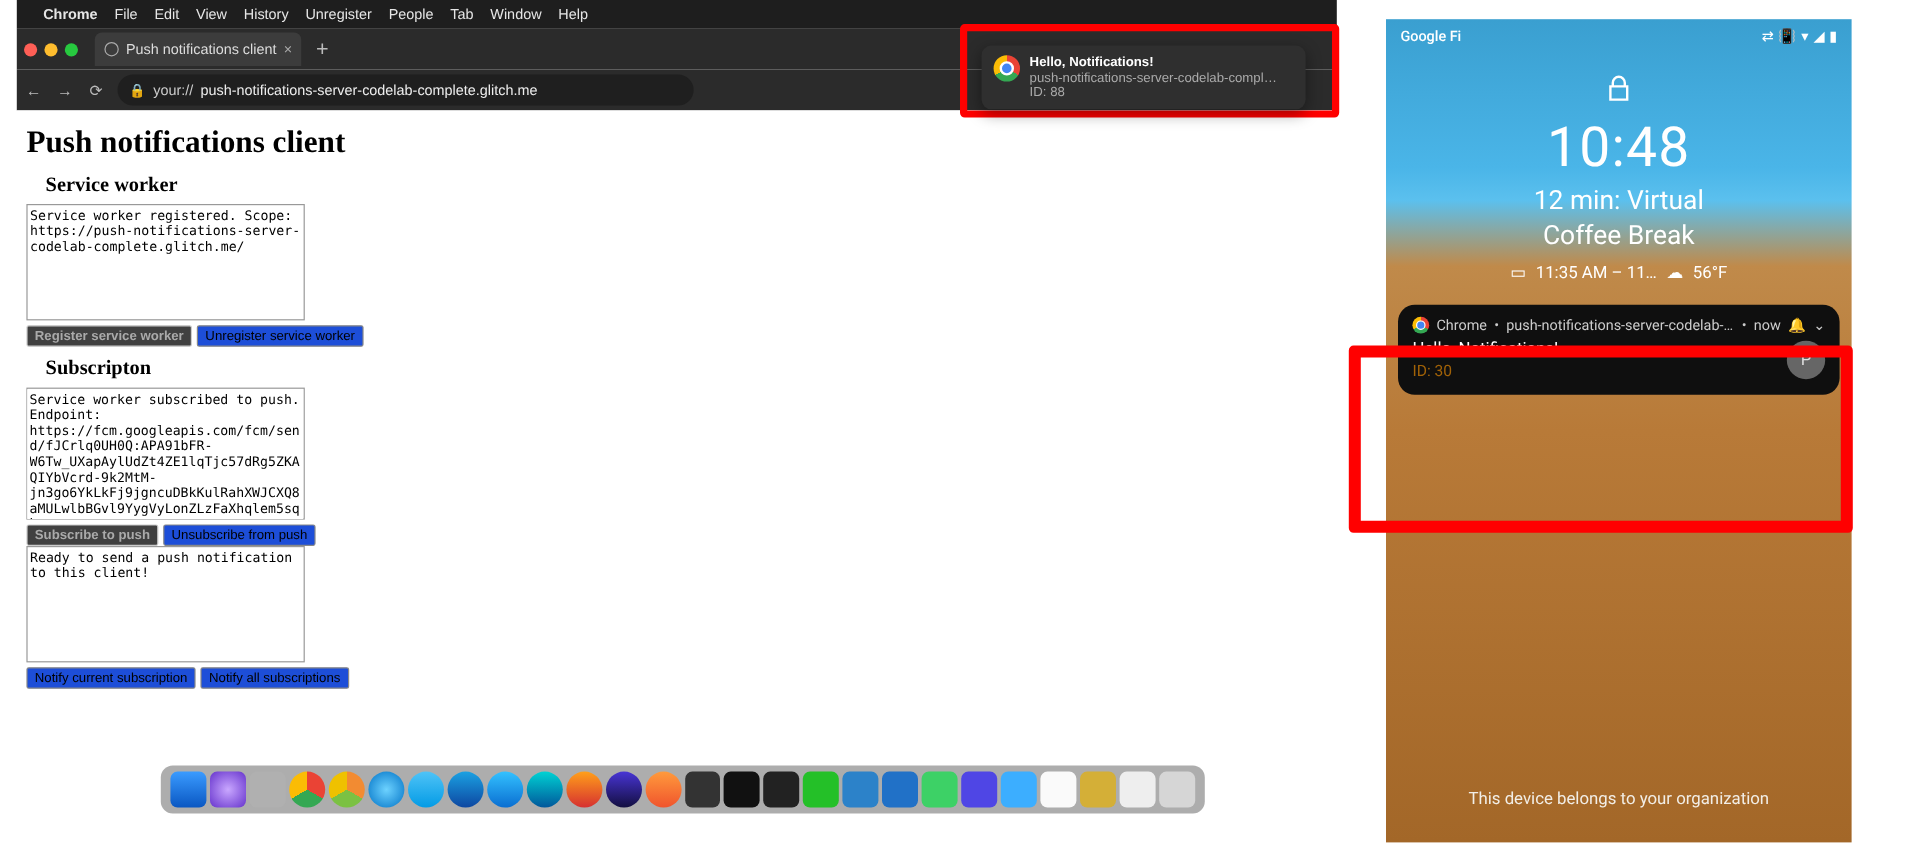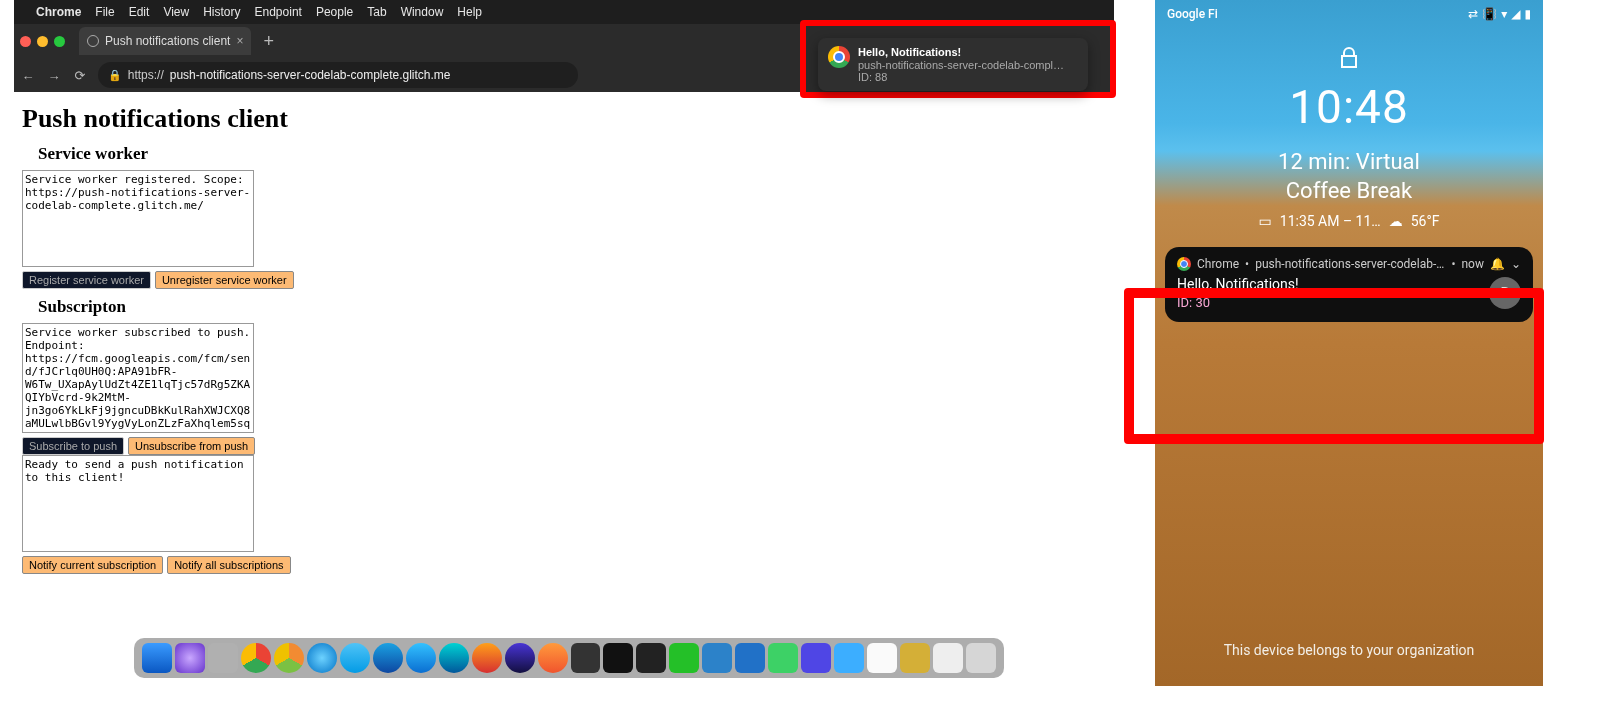--- a/index.html
+++ b/index.html
@@ -90,27 +90,27 @@
     border:1px solid #999;
     padding:2px;
     resize:none;
     display:block;
   }
   .btn-row { margin-top:4px; display:flex; gap:4px;}
   .btn-row button {
     font-family: Arial, sans-serif;
     font-size:11px;
     padding:2px 6px;
-    background:#fdba74;
+    background:#1d4ed8;
     border:1px solid #888;
     border-radius:2px;
     cursor:pointer;
   }
   .btn-row button[disabled] {
-    color:#aaa; border-color:#ccc; background:#0f172a; cursor:default;
+    color:#aaa; border-color:#ccc; background:#404040; cursor:default;font-weight:bold;
   }
   
   .red-box-desktop {
     position:absolute;
     left:800px; top:20px;
     width:316px; height:78px;
     border:6px solid #ff0000;
     border-radius:4px;
     z-index:5;
   }
@@ -140,51 +140,51 @@
     height:40px; width:870px;
     background:rgba(50,50,50,.4);
     border-radius:10px;
     display:flex; align-items:center; justify-content:center; gap:3px;
     padding:0 8px;
   }
   .dock .app{width:30px;height:30px;border-radius:6px;}
   
   .phone {
     position:absolute;
-    left:1155px; top:0;
+    left:1155px; top:16px;
     width:388px; height:686px;
     background: linear-gradient(#3a9fd0 0%, #4ab5e8 18%, #5bc0ee 22%, #c08a4a 30%, #b87a38 50%, #a36728 100%);
     color:#fff;
     font-family: "Roboto", -apple-system, sans-serif;
   }
   .phone .status {
     height:28px; display:flex; align-items:center; justify-content:space-between;
     padding:0 12px; font-size:12px; font-weight:500;
   }
   .phone .status .icons{display:flex;gap:4px;align-items:center;}
   .phone .lockrow{display:flex;justify-content:center;margin:18px 0 10px;}
   .phone .lock-ico{width:24px;height:24px;}
   .phone .time{text-align:center;font-size:46px;font-weight:400;letter-spacing:1px;}
-  .phone .event{text-align:center;font-size:22px;margin-top:14px;line-height:1.3;}
+  .phone .event{text-align:center;font-size:22px;margin-top:4px;line-height:1.3;}
   .phone .meta{text-align:center;font-size:14px;margin-top:8px;display:flex;justify-content:center;gap:8px;align-items:center;}
   .phone .android-notif {
     margin:18px 10px 0;
     background:#0f0f0f;
     border-radius:14px;
     padding:10px 12px;
     font-size:13px;
   }
   .phone .android-notif .hdr{display:flex;align-items:center;gap:6px;color:#ccc;font-size:12px;}
   .phone .android-notif .hdr .chrome-sm{width:14px;height:14px;border-radius:50%;background:conic-gradient(#ea4335 0 120deg,#34a853 120deg 240deg,#fbbc05 240deg 360deg);position:relative;}
   .phone .android-notif .hdr .chrome-sm::after{content:"";position:absolute;inset:3px;background:#4285f4;border-radius:50%;border:1px solid #fff;}
   .phone .android-notif .hdr .grow{flex:1;white-space:nowrap;overflow:hidden;text-overflow:ellipsis;}
   .phone .android-notif .body-row{display:flex;justify-content:space-between;align-items:center;margin-top:4px;}
   .phone .android-notif .body-text{line-height:1.35;}
   .phone .android-notif .n-title{color:#fff;font-size:14px;}
-  .phone .android-notif .n-id{color:#f9a8d4;font-size:13px;}
+  .phone .android-notif .n-id{color:#a16207;font-size:13px;}
   .phone .android-notif .avatar{width:32px;height:32px;border-radius:50%;background:#666;color:#ddd;display:flex;align-items:center;justify-content:center;font-size:14px;}
   .red-box-phone {
     position:absolute;
     left:1124px; top:288px;
     width:420px; height:156px;
     border:10px solid #ff0000;
     border-radius:4px;
     z-index:5;
   }
   .phone .org {
@@ -197,21 +197,21 @@
 
 <div class="desktop">
 
   <div class="menubar">
     <span class="apple"></span>
     <span class="app-name">Chrome</span>
     <span>File</span>
     <span>Edit</span>
     <span>View</span>
     <span>History</span>
-    <span>Endpoint</span>
+    <span>Unregister</span>
     <span>People</span>
     <span>Tab</span>
     <span>Window</span>
     <span>Help</span>
   </div>
 
   <div class="chrome-tabs">
     <div class="traffic">
       <span class="tl-red"></span>
       <span class="tl-yel"></span>
@@ -224,21 +224,21 @@
     </div>
     <span class="newtab">+</span>
   </div>
 
   <div class="chrome-addr">
     <span class="nav-btn">←</span>
     <span class="nav-btn">→</span>
     <span class="nav-btn">⟳</span>
     <div class="url">
       <span class="lock">🔒</span>
-      <span>https://</span>
+      <span>your://</span>
         <span class="host">push-notifications-server-codelab-complete.glitch.me</span>
     </div>
   </div>
 
   <div class="page">
     <h1>Push notifications client</h1>
 
     <h2>Service worker</h2>
     <textarea rows="7" style="">Service worker registered. Scope:
 https://push-notifications-server-codelab-complete.glitch.me/</textarea>

